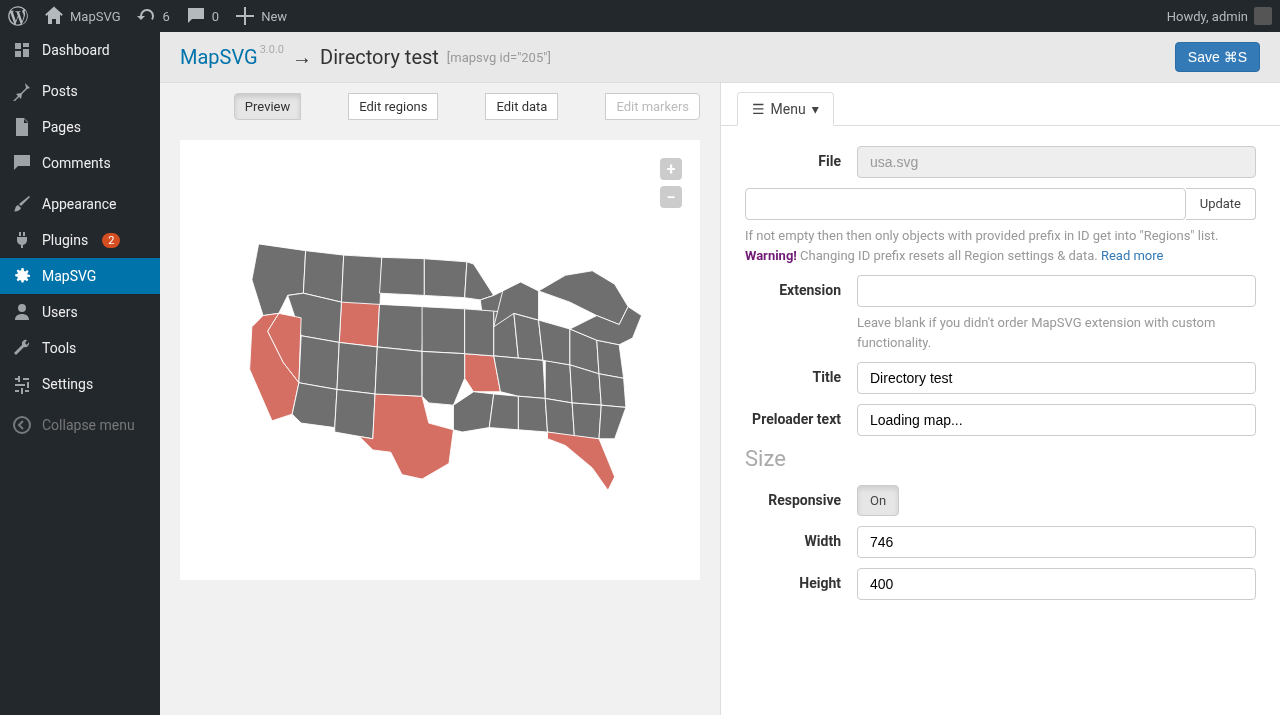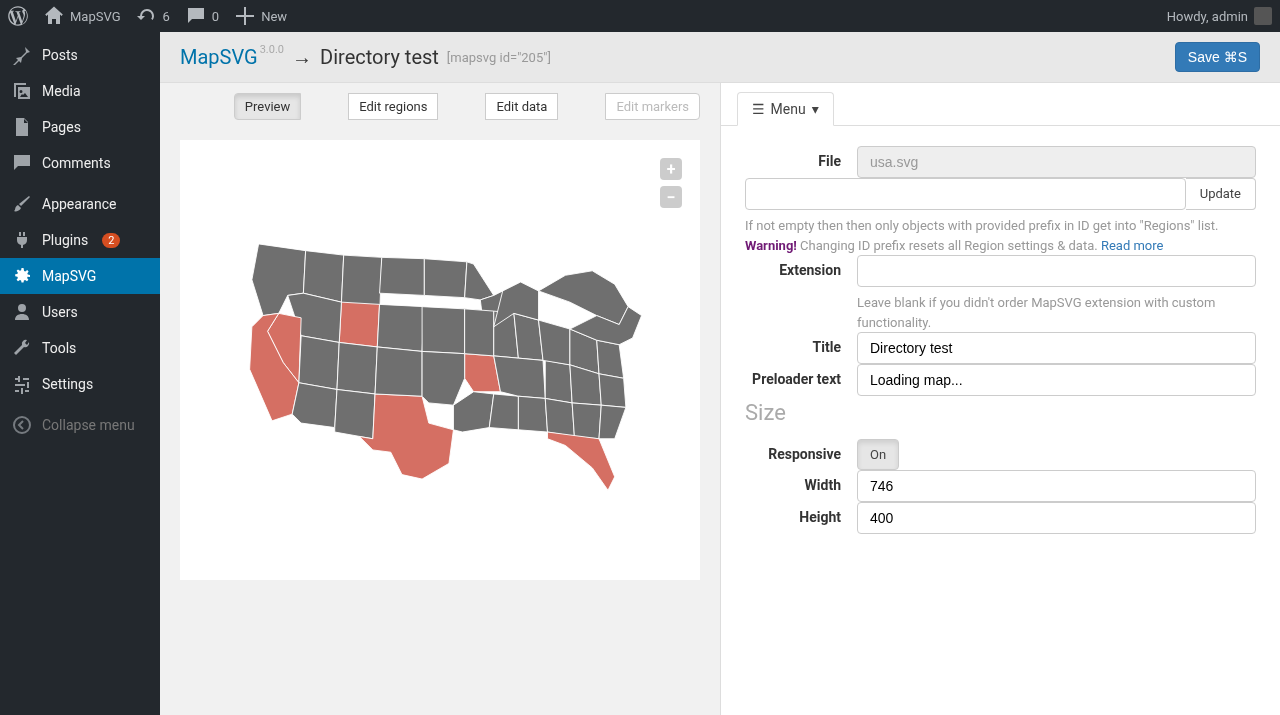--- a/index.html
+++ b/index.html
@@ -45,21 +45,21 @@
 
 .mapbox { background:#fff; height:440px; position:relative; display:flex; align-items:center; justify-content:center;}
 .zoombtn { position:absolute; right:18px; width:22px; height:22px; background:#ccc; border-radius:4px; display:flex; align-items:center; justify-content:center; color:#fff; font-weight:bold; font-size:16px; cursor:pointer;}
 .zoombtn.in { top: 18px;}
 .zoombtn.out { top: 46px;}
 
 .rightpane { flex:1; background:#fff; border-left:1px solid #ddd; overflow-y:scroll; padding-bottom:30px;}
 .menubtn-wrap { padding: 8px 0 0 16px; border-bottom:1px solid #ddd;}
 .menubtn { display:inline-flex; align-items:center; gap:6px; border:1px solid #ddd; border-bottom:1px solid #fff; padding:8px 14px; border-radius:4px 4px 0 0; position:relative; top:1px; background:#fff; cursor:pointer; font-size:14px;}
 .form { padding: 20px 24px 0; }
-.form-row { display:flex; margin-bottom: 0; }
+.form-row { display:flex; margin-bottom: 10px; }
 .form-row .lbl { width: 112px; text-align:right; padding-right: 16px; font-weight:bold; font-size:14px; padding-top:7px; color:#333;}
 .form-row .ctl { flex:1; }
 .form-row input[type=text] { width:100%; padding:7px 12px; border:1px solid #ccc; border-radius:4px; font-size:14px; background:#fff;}
 .form-row input[disabled] { background:#eee; color:#999;}
 .input-group { display:flex; }
 .input-group input { border-radius:4px 0 0 4px; }
 .input-group .addon { border:1px solid #ccc; border-left:none; padding:7px 14px; border-radius:0 4px 4px 0; background:#fff; cursor:pointer;}
 .help { color:#999; font-size:13px; margin-top:6px; line-height:1.5;}
 .help a { color:#337ab7; text-decoration:none;}
 .help b { color:#701a75; }
@@ -109,32 +109,32 @@
         <span>New</span>
       </div>
   </div>
   <div class="right">
     <span>Howdy, admin</span>
     <span class="avatar"></span>
   </div>
 </div>
 
 <div class="sidebar">
+  <div class="menu-item">
+      <svg viewBox="0 0 20 20">
+        <path d="M3 3h6v6H3zM11 3h6v4h-6zM11 9h6v8h-6zM3 11h6v6H3z"></path>
+      </svg>
+      <span>Dashboard</span>
+    </div>
   <div class="sep"></div>
   <div class="menu-item">
       <svg viewBox="0 0 20 20">
         <path d="M13 2l5 5-3 1-5 5-1 5-2-2-5 5H1v-1l5-5-2-2 5-1 5-5z"></path>
       </svg>
       <span>Posts</span>
-    </div>
-  <div class="menu-item">
-      <svg viewBox="0 0 20 20">
-        <path d="M2 2h12v2H4v12H2zM6 6h12v12H6zm3 3a1.5 1.5 0 100 3 1.5 1.5 0 000-3zm-1 7h8l-3-4-2 2-1-1z"></path>
-      </svg>
-      <span>Media</span>
     </div>
   <div class="menu-item">
       <svg viewBox="0 0 20 20">
         <path d="M4 1h8l4 4v14H4zM12 2v4h4"></path>
       </svg>
       <span>Pages</span>
     </div>
   <div class="menu-item">
       <svg viewBox="0 0 20 20">
         <path d="M2 2h16v11H6l-4 4z"></path>

